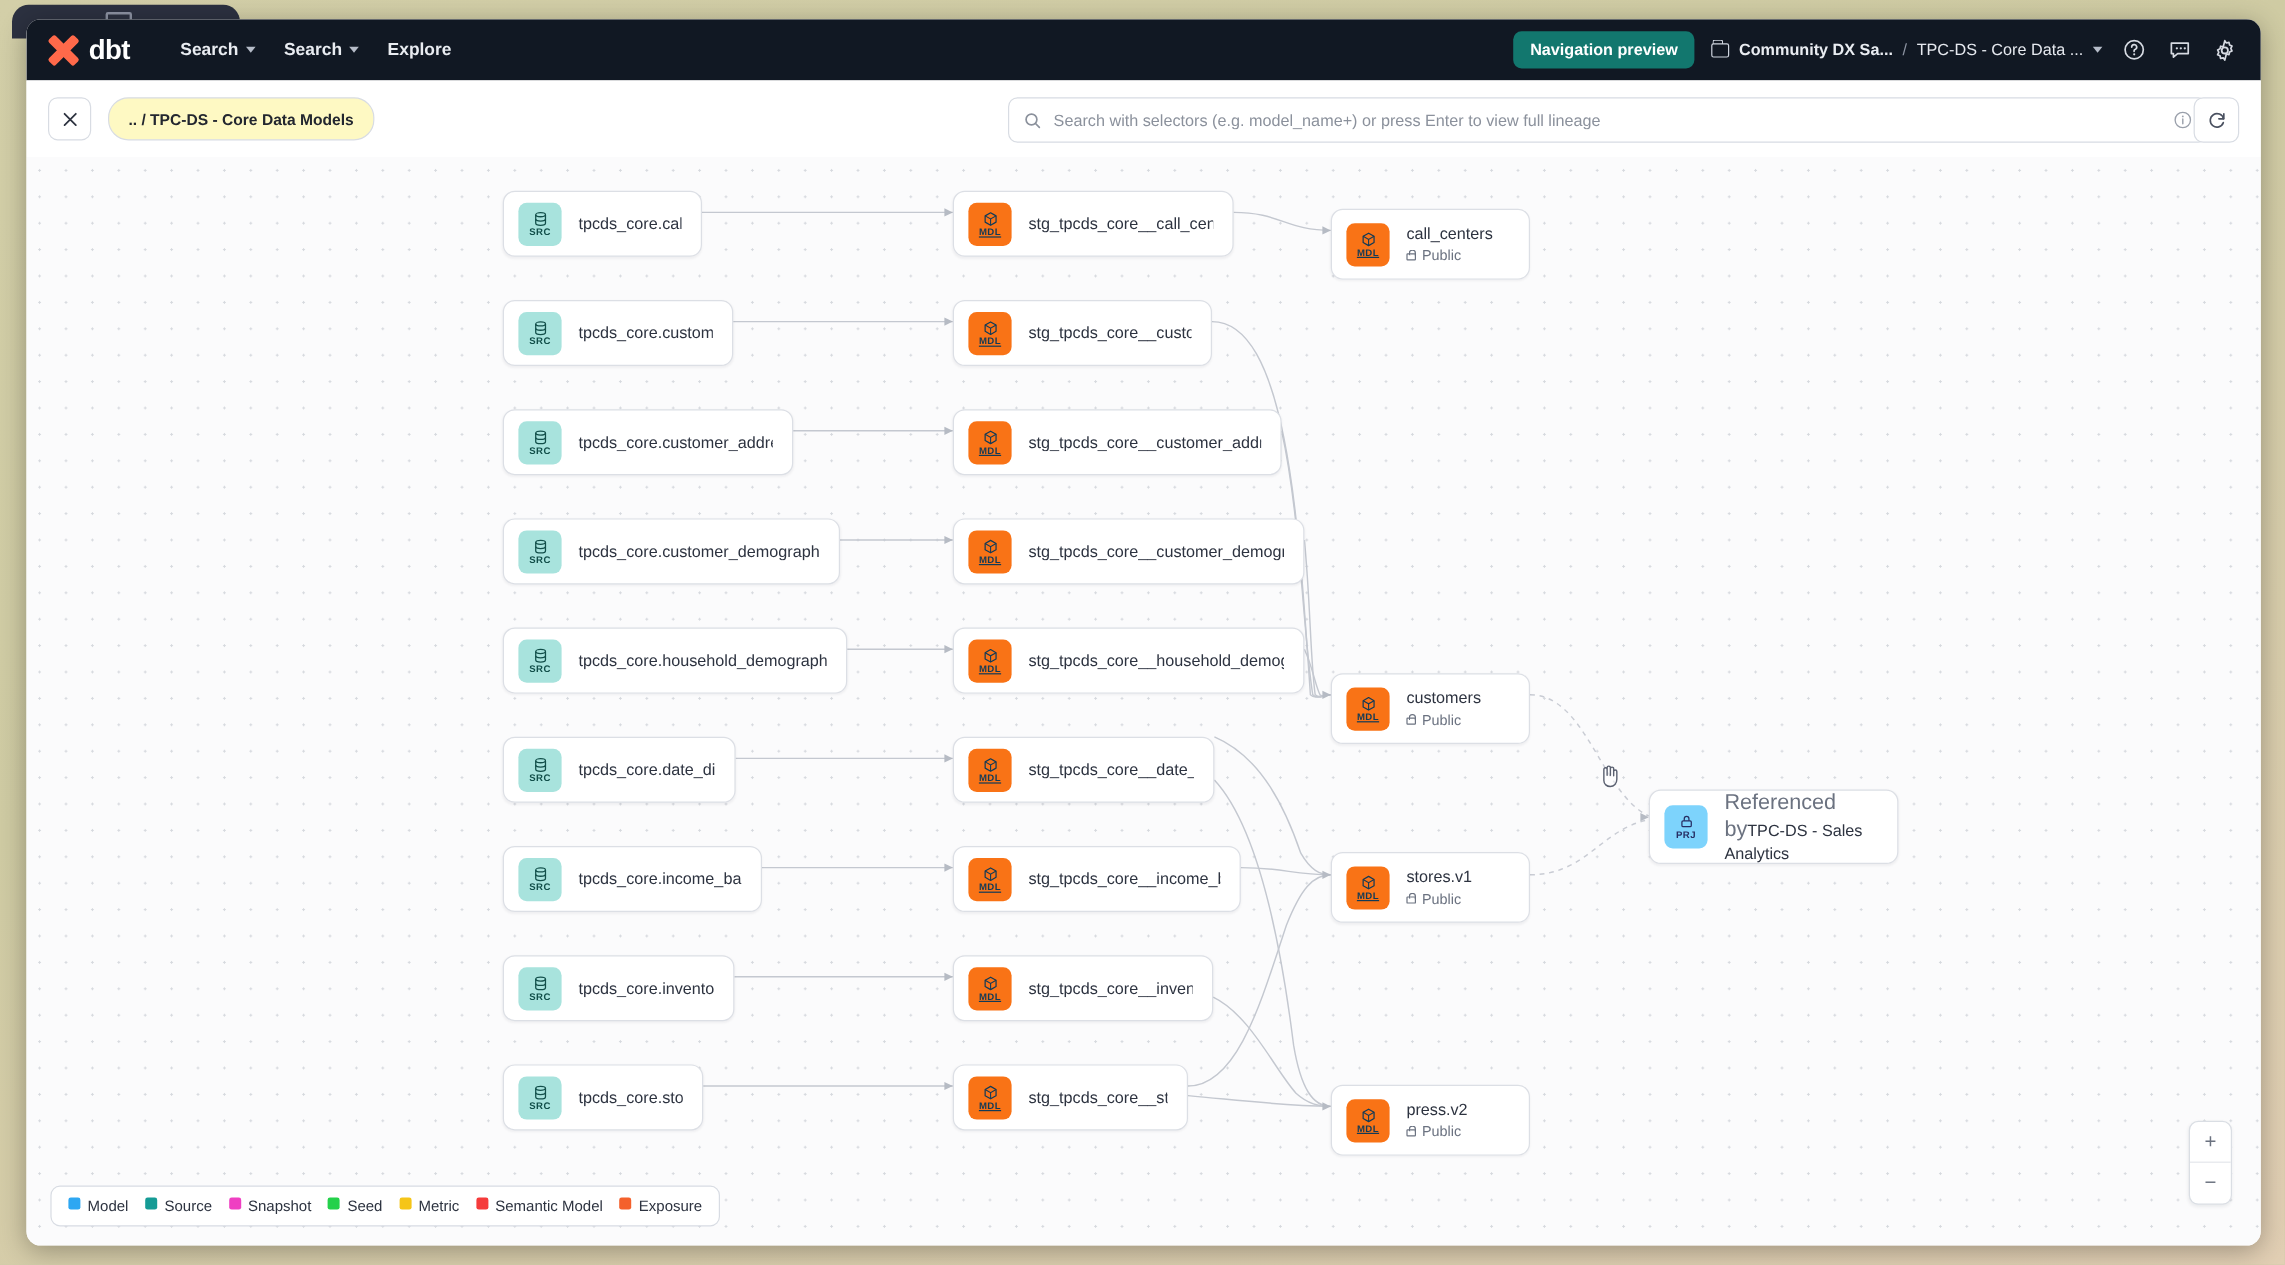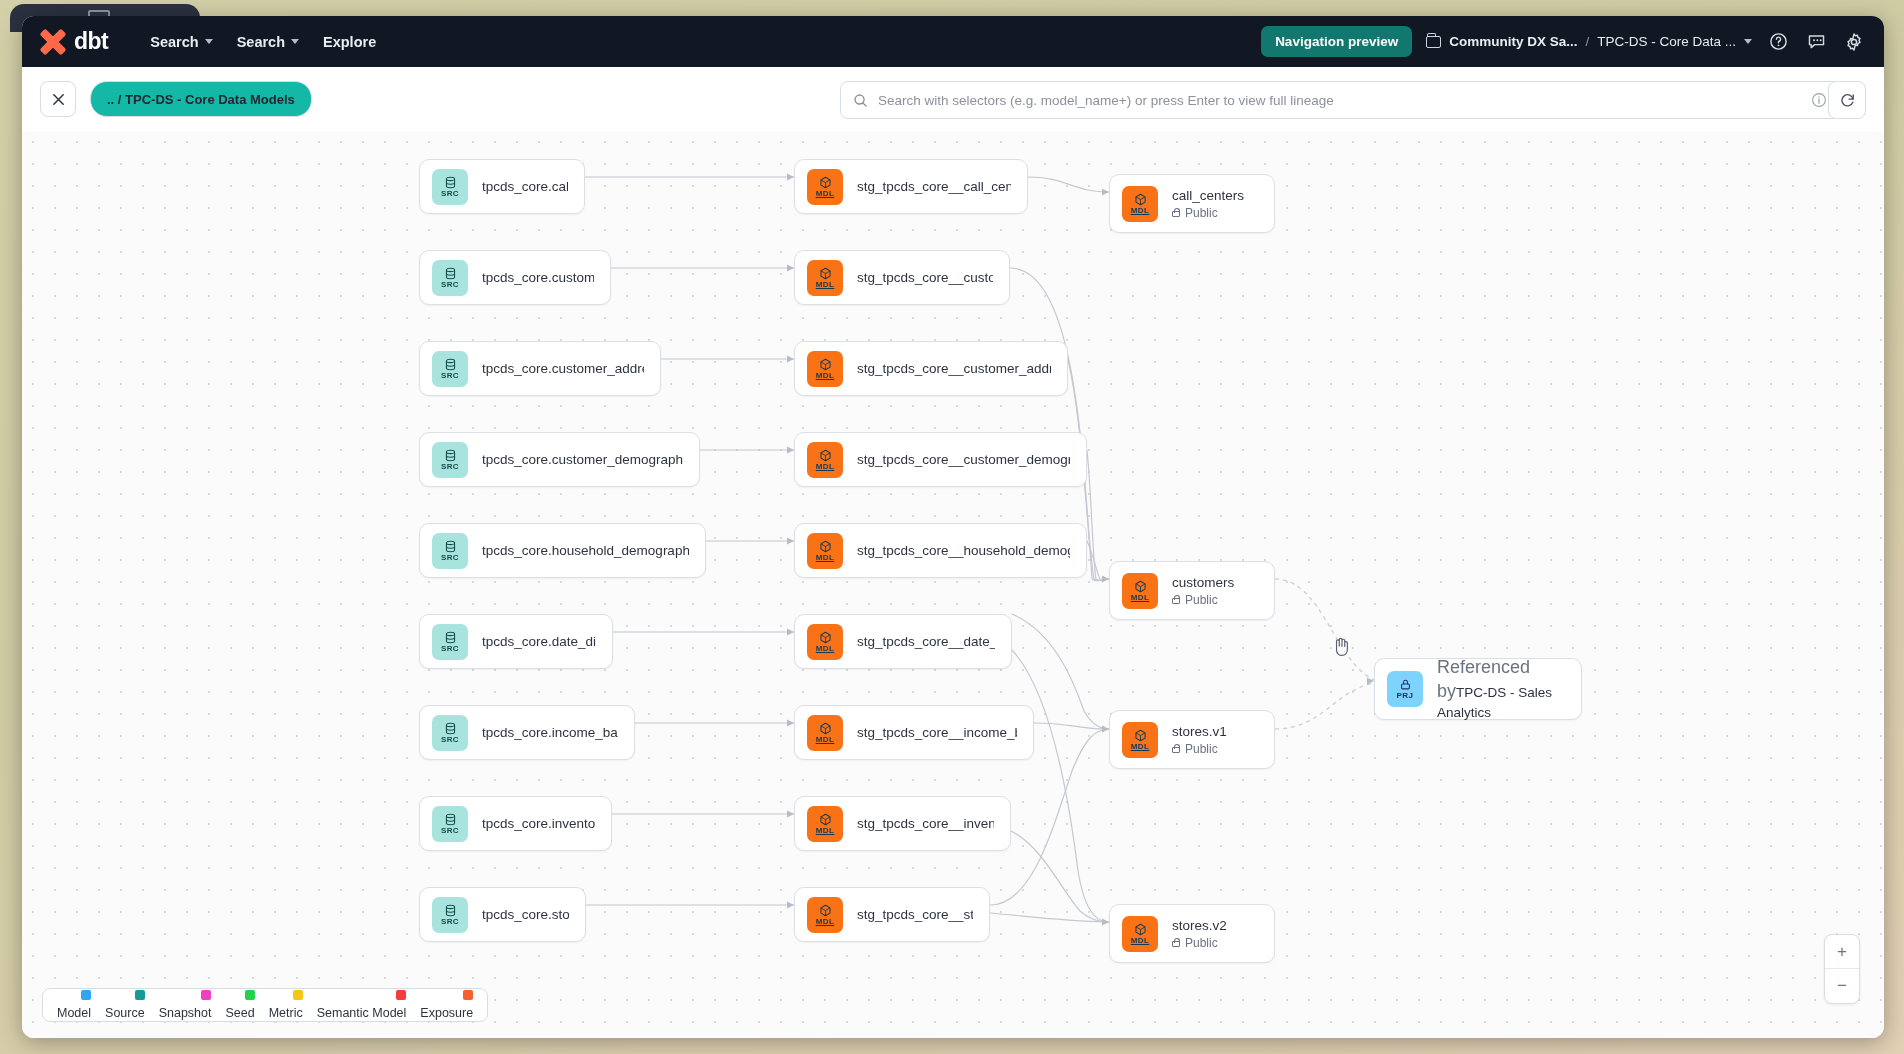--- a/index.html
+++ b/index.html
@@ -97,21 +97,21 @@
     position:relative; height:64px; background:#fff;
     display:flex; align-items:center; padding: 0 18px; gap: 14px;
     z-index: 5;
   }
   .tb-btn {
     height:36px; min-width:36px; border:1px solid #d8dce3; border-radius:8px;
     background:#fff; display:flex; align-items:center; justify-content:center;
     cursor:pointer; font-family:inherit;
   }
   .tb-crumb {
-    height:36px; border:1px solid #d8dce3; border-radius:17px; background:#14b8a6;
+    height:36px; border:1px solid #d8dce3; border-radius:17px; background:#fef9c3;
     display:flex; align-items:center; padding: 0 16px;
     font-size:13px; font-weight:700; color:#23272f; cursor:pointer; white-space:nowrap;
   }
   #searchwrap {
     position:absolute; left:818px; top:14px; width:1000px; height:38px;
     border:1px solid #d8dce3; border-radius:8px; background:#fff;
     display:flex; align-items:center; padding: 0 12px; gap:10px;
   }
   #searchwrap input {
     flex:1; border:none; outline:none; font-size:13.5px; color:#23272f;
@@ -203,21 +203,21 @@
     background:#0d6a5f; color:#fff; padding:0 13px; font-size:13px; font-weight:600; cursor:pointer;
   }
   #restype-btn {
     display:flex; align-items:center; gap:8px; height:100%;
     background:#fff; color:#2d3340; padding:0 13px; font-size:13px; cursor:pointer;
   }
   #legend {
     display:flex; align-items:center; gap:14px; height:34px;
     border:1px solid #d8dce3; border-radius:8px; background:#fff; padding:0 14px;
   }
-  .lg { display:flex; align-items:flex-end; gap:6px; font-size:12.5px; color:#2d3340; white-space:nowrap;flex-direction:column; }
+  .lg { display:flex; align-items:flex-start; gap:6px; font-size:12.5px; color:#2d3340; white-space:nowrap; }
   .sw { width:10px; height:10px; border-radius:2px; flex:none; }
 </style>
 </head>
 <body>
 
 <div id="desktop">
 
   <div id="tab-stub">
     <span class="glyph"></span>
   </div>
@@ -586,21 +586,21 @@
             <span><span class="ntitle">stores.v1</span><span class="nsub"><span class="lock"></span>Public</span></span>
           </div>
           <div class="node" style="left: 1087px; width: 166px; top: 773px; height: 59px;">
             <span class="badge mdl">
               <svg class="bi" width="13" height="13" viewBox="0 0 16 16" fill="none">
                 <path d="M8 1.6l5.6 3.2v6.4L8 14.4 2.4 11.2V4.8z" stroke="currentColor" stroke-width="1.25" stroke-linejoin="round"></path>
                 <path d="M2.4 4.8L8 8l5.6-3.2M8 8v6.4" stroke="currentColor" stroke-width="1.1"></path>
               </svg>
               <span class="bt">MDL</span>
             </span>
-            <span><span class="ntitle">stores.v2</span><span class="nsub"><span class="lock"></span>Public</span></span>
+            <span><span class="ntitle">press.v2</span><span class="nsub"><span class="lock"></span>Public</span></span>
           </div>
           <div class="node" style="left: 1352px; width: 208px; top: 527px; height: 62px;">
             <span class="badge prj">
               <svg class="bi" width="13" height="13" viewBox="0 0 16 16" fill="none">
                 <rect x="3.2" y="7.4" width="9.6" height="6" rx="1.3" stroke="currentColor" stroke-width="1.3"></rect>
                 <path d="M5.6 7.4V5.2a2.4 2.4 0 0 1 4.8 0v2.2" stroke="currentColor" stroke-width="1.3"></path>
               </svg>
               <span class="bt">PRJ</span>
             </span>
             <span><span class="nsmall">Referenced by</span><span class="nbig">TPC-DS - Sales Analytics</span></span>

